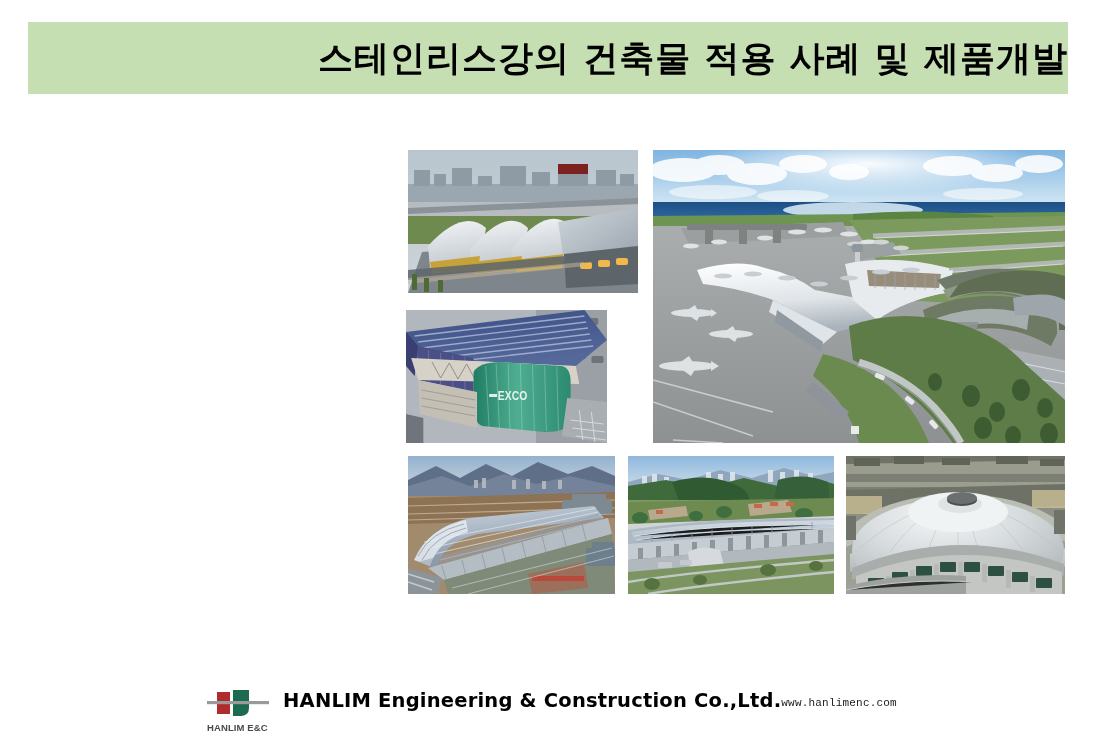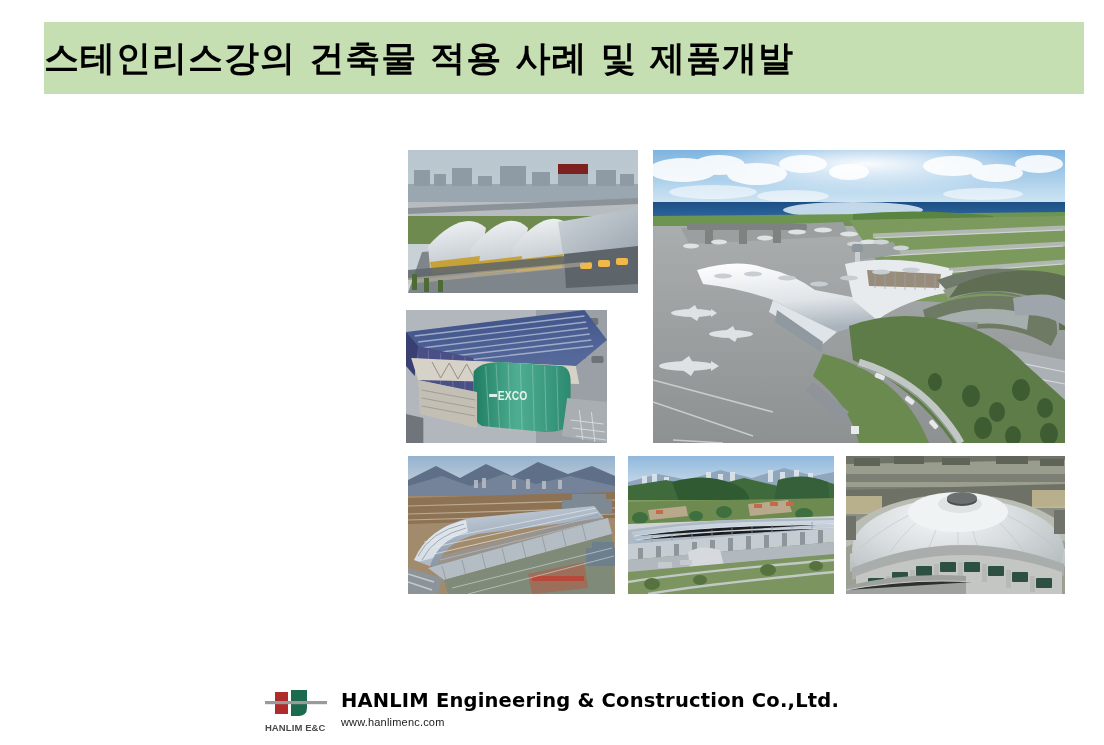--- a/index.html
+++ b/index.html
@@ -11,28 +11,28 @@
     width: 1104px;
     height: 745px;
     position: relative;
     overflow: hidden;
     font-family: "Liberation Sans", sans-serif;
   }
 
   
   #title-band {
     position: absolute;
-    left: 44px;
+    left: 28px;
     top: 22px;
     width: 1040px;
     height: 72px;
     background: #c6dfb2;
     display: flex;
     align-items: center;
-    justify-content: flex-start;
+    justify-content: flex-end;
   }
   #title-text {
     font-family: "DejaVu Sans", sans-serif;
     font-weight: bold;
     font-size: 35px;
     letter-spacing: 1px;
     color: #000000;
     white-space: nowrap;
     line-height: 1;
   }
@@ -71,34 +71,35 @@
   }
   #footer-logo {
     width: 66px;
     height: 52px;
     position: relative;
     flex: none;
   }
   #footer-logo svg { display: block; }
   #footer-textblock {
     display: flex;
-    flex-direction: column;
+    flex-direction: row;
+    align-items: center;
     padding-top: 2px;
   }
   #footer-company {
     font-family: "DejaVu Sans", sans-serif;
     font-weight: bold;
     font-size: 19.5px;
     color: #000000;
     white-space: nowrap;
     letter-spacing: 0.2px;
     line-height: 1.15;
   }
   #footer-url {
-    font-family: Liberation Sans, sans-serif;
+    font-family: Liberation Mono, monospace;
     font-size: 11px;
     color: #1a1a1a;
     letter-spacing: 0.2px;
     margin-top: 4px;
   }
   #logo-caption {
     position: absolute;
     left: 0;
     top: 34px;
     width: 72px;

